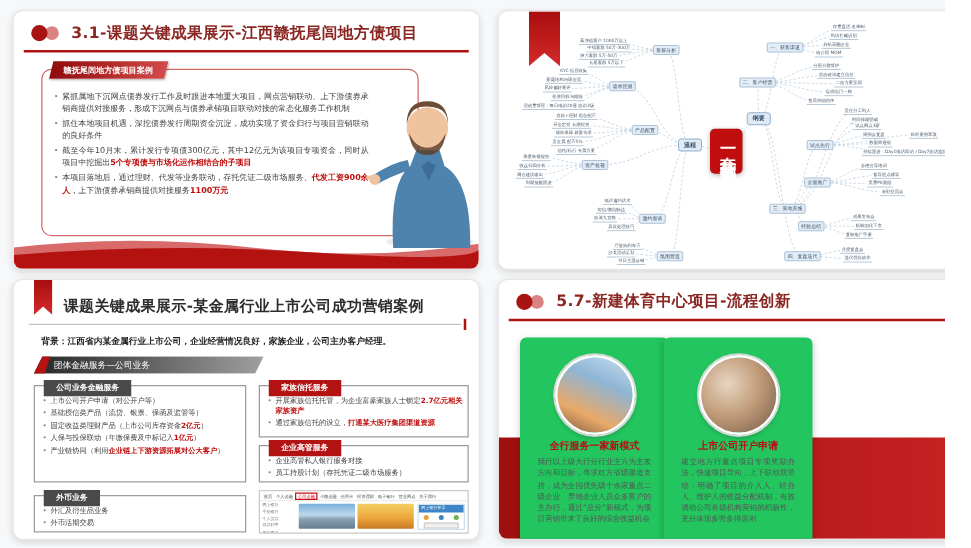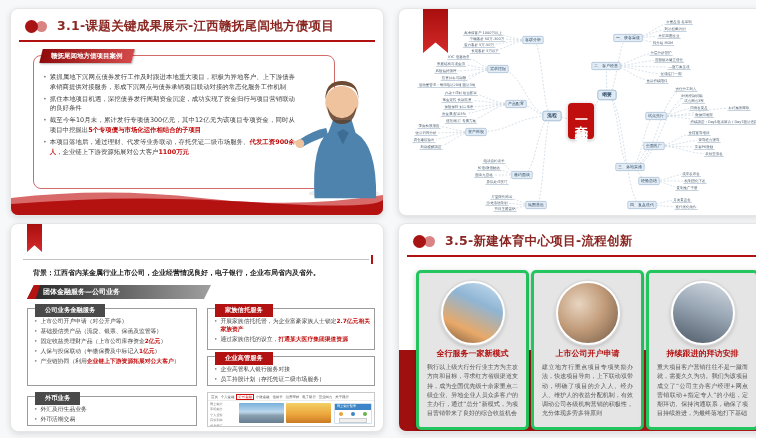--- a/index.html
+++ b/index.html
@@ -43,21 +43,21 @@
   .mm-h{background:#dfeaf4;border:1px solid #8fafcd;border-radius:3px;padding:1px 5px;color:#2d4a66;font-weight:bold}
   .mm-b{background:#e4edf5;border:1px solid #9ab5cf;border-radius:2px;padding:.5px 3px;color:#33506b}
   .mm-l,.mm-w{background:#fff;border-bottom:1px solid #9db3c6;color:#4a5c6e;padding:0 2px}
 
   
   .bm3{left:16px;top:0;width:15px;height:28px}
   .t3{position:absolute;left:40px;top:13px;font-size:12px;font-weight:bold;color:#2d2d2d;letter-spacing:.3px;white-space:nowrap}
   .t3-line{position:absolute;left:12px;right:14px;top:35px;height:1px;background:#c2c2c2}
   .t3-tick{position:absolute;right:10px;top:31px;width:2px;height:9px;background:#b01212}
   .bgline{position:absolute;left:22px;top:44px;right:10px;font-size:7px;font-weight:bold;color:#1e1e1e}
-  .ban{position:absolute;top:61px;height:14px;color:#fff;font-size:7px;font-weight:bold;line-height:14px;padding-left:16px}
+  .ban{position:absolute;top:61px;height:14px;color:#fff;font-size:7px;font-weight:normal;line-height:14px;padding-left:16px}
   .ban-l{left:16px;width:168px;background:linear-gradient(90deg,#262626,#9f9f9f);clip-path:polygon(7px 0,100% 0,calc(100% - 7px) 100%,0 100%)}
   .ban-l b{position:absolute;left:2px;top:0;width:9px;height:100%;background:#b51212;transform:skewX(-18deg)}
   .ban-r{left:196px;width:166px;background:linear-gradient(90deg,#a80f0f,#eab7b7);clip-path:polygon(7px 0,100% 0,calc(100% - 7px) 100%,0 100%)}
   .box{position:absolute;border:1px solid #9c9c9c;background:#fff}
   .box-h{position:absolute;top:-5px;left:7px;color:#fff;font-weight:bold;font-size:6.3px;padding:2px 10px}
   .bh-dark{background:#4a4a4a}
   .bh-red{background:#b31212}
   .box .bl{margin:8px 4px 0 6px}
   .box .b-row{font-size:5.8px;margin-bottom:1.5px;line-height:1.45}
   .web{position:absolute;left:196px;top:168px;width:166px;height:33px;border:1px solid #c9c9c9;background:#fff;overflow:hidden}
@@ -71,21 +71,21 @@
   .ph-m{background:linear-gradient(180deg,#79b0dc 0%,#bdd8eb 45%,#8aa0b0 62%,#647d90 100%)}
   .ph-f{background:linear-gradient(180deg,#f2cf62 0%,#eda83e 55%,#c97a22 100%)}
   .web-wid{flex:1;margin:2px;border:1px solid #cfe0ee;border-radius:1px;overflow:hidden}
   .wid-h{height:5.5px;background:#3d85c6;color:#fff;font-size:3.2px;padding-left:2px;line-height:5.5px}
   .wid-ic{display:flex;justify-content:space-around;margin-top:2px}
   .wid-ic i{width:4px;height:4px;border-radius:50%}
   .wid-btn{margin:2px auto 0;width:70%;height:3.5px;background:#f0f0f0;border:.5px solid #ccc}
 
   
   .red-bg{position:absolute;left:0;right:0;top:126px;bottom:0;background:linear-gradient(90deg,#9e0f0f,#c62222)}
-  .card{position:absolute;top:46px;height:154px;width:107px;background:#e5e5e5;border:3px solid #22c55e;border-radius:5px;box-shadow:0 2px 6px rgba(0,0,0,.22);z-index:2}
+  .card{position:absolute;top:46px;height:154px;width:107px;background:#22c55e;border:6px solid #22c55e;border-radius:5px;box-shadow:0 2px 6px rgba(0,0,0,.22);z-index:2}
   .c1{left:17px}.c2{left:132px}.c3{left:247px}
   .ph{width:60px;height:60px;border-radius:50%;margin:8px auto 3px;border:2px solid #fff;box-shadow:0 0 0 1.5px #d8d8d8,0 2px 4px rgba(0,0,0,.25)}
   .ph1{background:linear-gradient(205deg,#c8dff0 0%,#8fb5d4 35%,#e8a968 72%,#7a5a42 100%)}
   .ph2{background:radial-gradient(circle at 35% 35%,#e8d5c0 0%,#c09a78 48%,#6e5846 100%)}
   .ph3{background:linear-gradient(200deg,#d5dce3 0%,#9aa7b5 45%,#4e5a68 100%)}
   .card h3{margin:2px 0 3px;text-align:center;font-size:8px;font-weight:bold;color:#b31212}
   .card p{font-size:6px;line-height:1.55;color:#555;text-align:justify;margin:0 8px}
 </style>
 </head>
 <body>
@@ -99,33 +99,33 @@
           <i class="d1"></i>
         </span>
       <span class="t-txt">3.1-课题关键成果展示-江西赣抚尾闾地方债项目</span>
     </div>
     <div class="t-line"></div>
     <div class="s1-frame"></div>
     <div class="s1-tag"><span>赣抚尾闾地方债项目案例</span></div>
     <div class="s1-bullets">
         <div class="b-row">
           <span class="b-dot">•</span>
-          <span class="b-tx"><span>紧抓属地下沉网点债券发行工作及时跟进本地重大项目，积极为异地客户、上下游债券承销商提供对接服务，形成下沉网点与债券承销项目联动对接的常态化服务工作机制</span></span>
+          <span class="b-tx"><span>紧抓属地下沉网点债券发行工作及时跟进本地重大项目，网点营销联动、上下游债券承销商提供对接服务，形成下沉网点与债券承销项目联动对接的常态化服务工作机制</span></span>
         </div>
         <div class="b-row">
           <span class="b-dot">•</span>
           <span class="b-tx"><span>抓住本地项目机遇，深挖债券发行周期资金沉淀，成功实现了资金归行与项目营销联动的良好条件</span></span>
         </div>
         <div class="b-row">
           <span class="b-dot">•</span>
           <span class="b-tx"><span>截至今年10月末，累计发行专项债300亿元，其中12亿元为该项目专项资金，同时从项目中挖掘出</span><span class="red">5个专项债与市场化运作相结合的子项目</span></span>
         </div>
         <div class="b-row">
           <span class="b-dot">•</span>
-          <span class="b-tx"><span>本项目落地后，通过理财、代发等业务联动，存托凭证二级市场服务、</span><span class="red">代发工资900余人</span><span>，企业链上下游资源拓展对公大客户</span><span class="red">1100万元</span></span>
+          <span class="b-tx"><span>本项目落地后，通过理财、代发等业务联动，存托凭证二级市场服务、</span><span class="red">代发工资900余人</span><span>，上下游债券承销商提供对接服务</span><span class="red">1100万元</span></span>
         </div>
       </div>
     <svg class="wave" viewBox="0 0 372 30" preserveAspectRatio="none">
       <path d="M0,30 L0,13 Q95,2 190,13 T372,10 L372,30 Z" fill="#d96a6a"></path>
       <path d="M0,30 L0,19 Q120,9 240,17 T372,15 L372,30 Z" fill="#b41111"></path>
     </svg>
     <svg class="person" viewBox="0 0 90 150">
       <ellipse cx="52" cy="145" rx="36" ry="5" fill="#00000014"></ellipse>
       <path fill="#4e83ad" d="M22,150 Q19,96 36,83 L41,70 H60 L64,83 Q86,96 85,150 Z"></path>
       <path fill="#3d6d94" d="M45,83 L51,95 L57,83 L51,79 Z"></path>
@@ -272,23 +272,24 @@
         <div class="mm-node mm-l" style="left: 292px; top: 165px; transform: translate(-50%, -50%) scale(0.58);">成果发布会</div>
         <div class="mm-node mm-l" style="left: 296px; top: 172px; transform: translate(-50%, -50%) scale(0.58);">机制固化下发</div>
         <div class="mm-node mm-l" style="left: 288px; top: 179px; transform: translate(-50%, -50%) scale(0.58);">复制推广手册</div>
         <div class="mm-node mm-l" style="left: 283px; top: 191px; transform: translate(-50%, -50%) scale(0.58);">月度复盘会</div>
         <div class="mm-node mm-l" style="left: 287px; top: 198px; transform: translate(-50%, -50%) scale(0.58);">迭代优化动作</div>
       </div>
   </section>
 
   <section class="slide" id="s3">
     <div class="bookmark bm3"></div>
+    <div class="t3">课题关键成果展示-某金属行业上市公司成功营销案例</div>
     <div class="t3-line"></div>
     <div class="t3-tick"></div>
-    <div class="bgline">背景：江西省内某金属行业上市公司，企业经营情况良好，电子银行，企业布局省内及省外。</div>
+    <div class="bgline">背景：江西省内某金属行业上市公司，企业经营情况良好，家族企业，公司主办客户经理。</div>
 
     <div class="ban ban-l"><b></b><span>团体金融服务—公司业务</span></div>
     <div class="box" style="left:16px;top:84px;width:168px;height:76px">
       <div class="box-h bh-dark">公司业务金融服务</div>
       <div class="bl">
           <div class="b-row">
             <span class="b-dot">•</span>
             <span class="b-tx"><span>上市公司开户申请（对公开户等）</span></span>
           </div>
           <div class="b-row">
@@ -384,35 +385,30 @@
       </div>
     </div>
   </section>
 
   <section class="slide" id="s4">
     <div class="t-row">
       <span class="dots">
           <i class="d2"></i>
           <i class="d1"></i>
         </span>
-      <span class="t-txt">3.5-新建体育中心项目-流程创新</span>
+      <span class="t-txt">5.7-新建体育中心项目-流程创新</span>
     </div>
     <div class="t-line"></div>
     <div class="red-bg"></div>
 
     <div class="card c1">
       <div class="ph ph1"></div>
       <h3>全行服务一家新模式</h3>
       <p>我行以上级大行分行业主方为主攻方向和目标，寻求红方省级渠道支持，成为全国优先级十余家重点二级企业、异地企业人员众多客户的主办行，通过“总分”新模式，为项目营销带来了良好的综合收益机会</p>
     </div>
     <div class="card c2">
       <div class="ph ph2"></div>
       <h3>上市公司开户申请</h3>
       <p>建立地方行重点项目专项奖励办法，快速项目导向，上下联动双带动，明确了项目的介入人、经办人、维护人的收益分配机制，有效调动公司各级机构营销的积极性，充分体现多劳多得原则</p>
     </div>
-    <div class="card c3">
-      <div class="ph ph3"></div>
-      <h3>持续跟进的拜访安排</h3>
-      <p>重大项目客户营销往往不是一蹴而就，需要久久为功。我们为该项目成立了“公司主办客户经理+网点营销联动+指定专人”的小组，定期拜访、保持沟通联系，确保了项目持续推进，为最终落地打下基础</p>
-    </div>
   </section>
 
 </div>
 
 </body></html>

